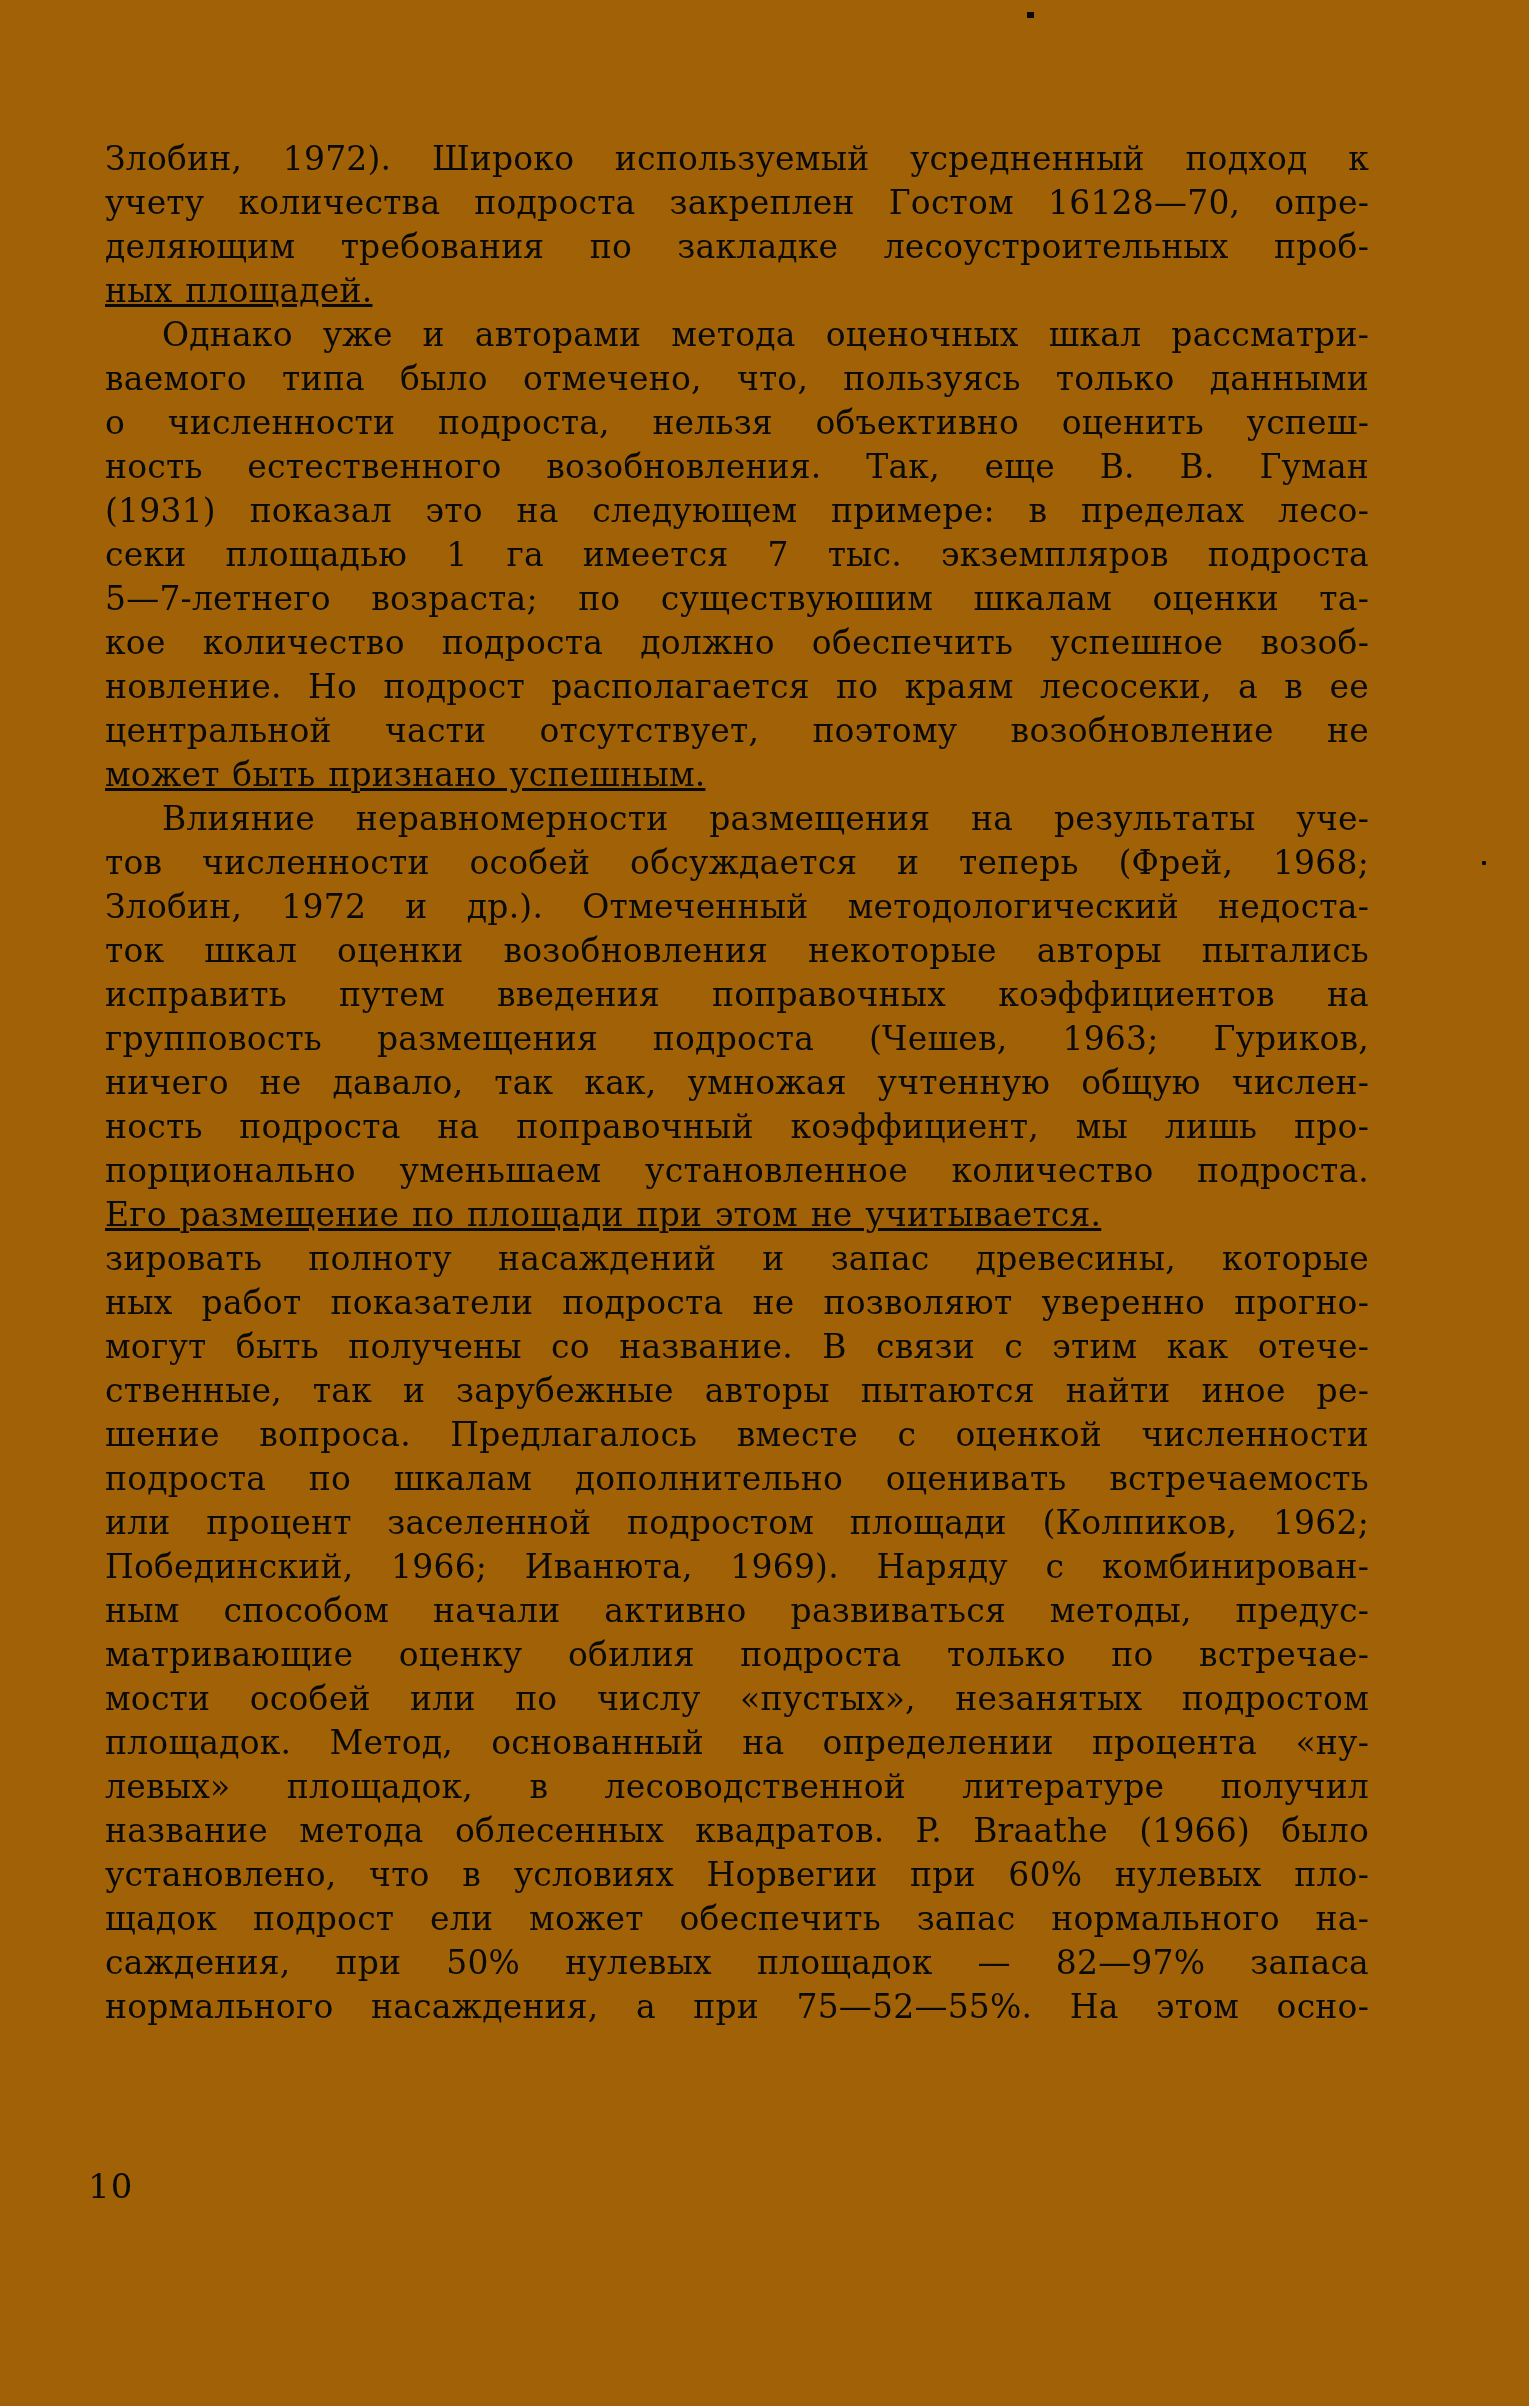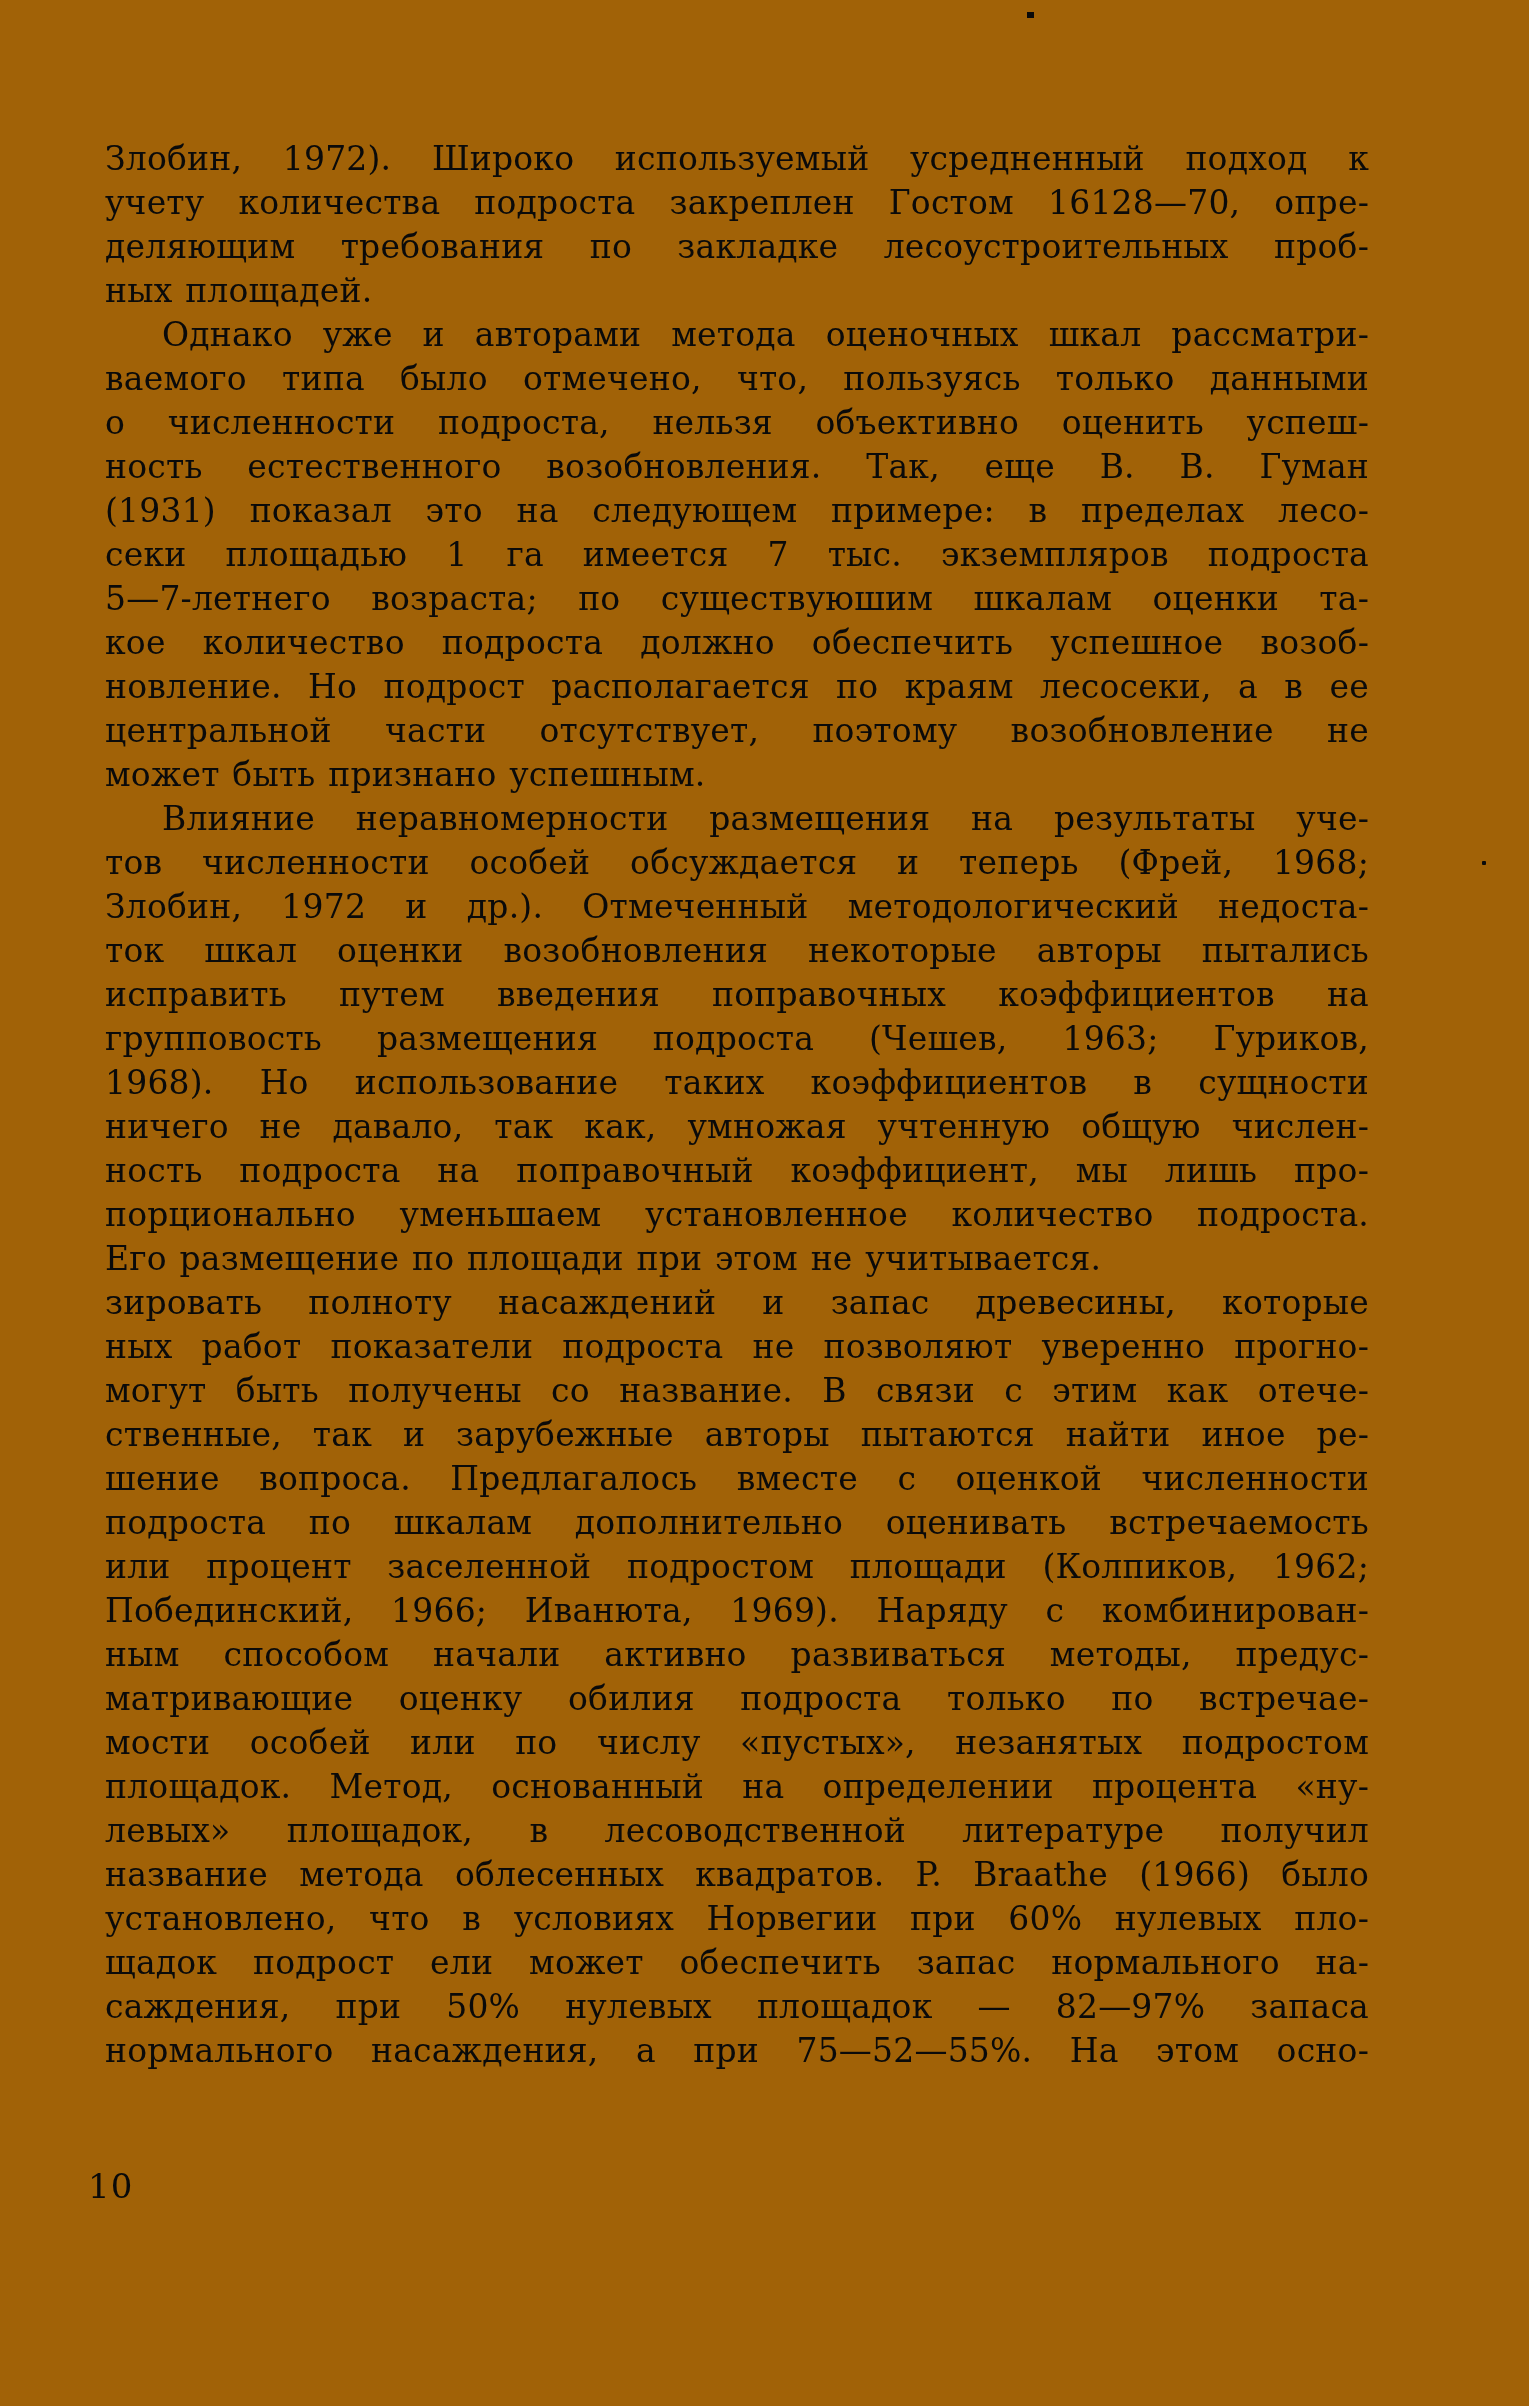--- a/index.html
+++ b/index.html
@@ -32,20 +32,21 @@
   }
   .line {
     text-align: justify;
     text-align-last: justify;
     height: 44px;
     overflow: visible;
   }
   .line.no-just {
     text-align: center;
     text-align-last: left;
+    text-decoration: underline;
   }
   .line.indent {
     text-indent: 57px;
   }
   .page-number {
     position: absolute;
     left: 88px;
     top: 2167px;
     font-size: 34px;
     line-height: 39px;
@@ -91,21 +92,20 @@
       <div class="line">кое количество подроста должно обеспечить успешное возоб-</div>
       <div class="line">новление. Но подрост располагается по краям лесосеки, а в ее</div>
       <div class="line">центральной части отсутствует, поэтому возобновление не</div>
       <div class="line no-just">может быть признано успешным.</div>
       <div class="line indent">Влияние неравномерности размещения на результаты уче-</div>
       <div class="line">тов численности особей обсуждается и теперь (Фрей, 1968;</div>
       <div class="line">Злобин, 1972 и др.). Отмеченный методологический недоста-</div>
       <div class="line">ток шкал оценки возобновления некоторые авторы пытались</div>
       <div class="line">исправить путем введения поправочных коэффициентов на</div>
       <div class="line">групповость размещения подроста (Чешев, 1963; Гуриков,</div>
-      <div class="line">1968). Но использование таких коэффициентов в сущности</div>
       <div class="line">ничего не давало, так как, умножая учтенную общую числен-</div>
       <div class="line">ность подроста на поправочный коэффициент, мы лишь про-</div>
       <div class="line">порционально уменьшаем установленное количество подроста.</div>
       <div class="line no-just">Его размещение по площади при этом не учитывается.</div>
       <div class="line">зировать полноту насаждений и запас древесины, которые</div>
       <div class="line">ных работ показатели подроста не позволяют уверенно прогно-</div>
       <div class="line">могут быть получены со название. В связи с этим как отече-</div>
       <div class="line">ственные, так и зарубежные авторы пытаются найти иное ре-</div>
       <div class="line">шение вопроса. Предлагалось вместе с оценкой численности</div>
       <div class="line">подроста по шкалам дополнительно оценивать встречаемость</div>

